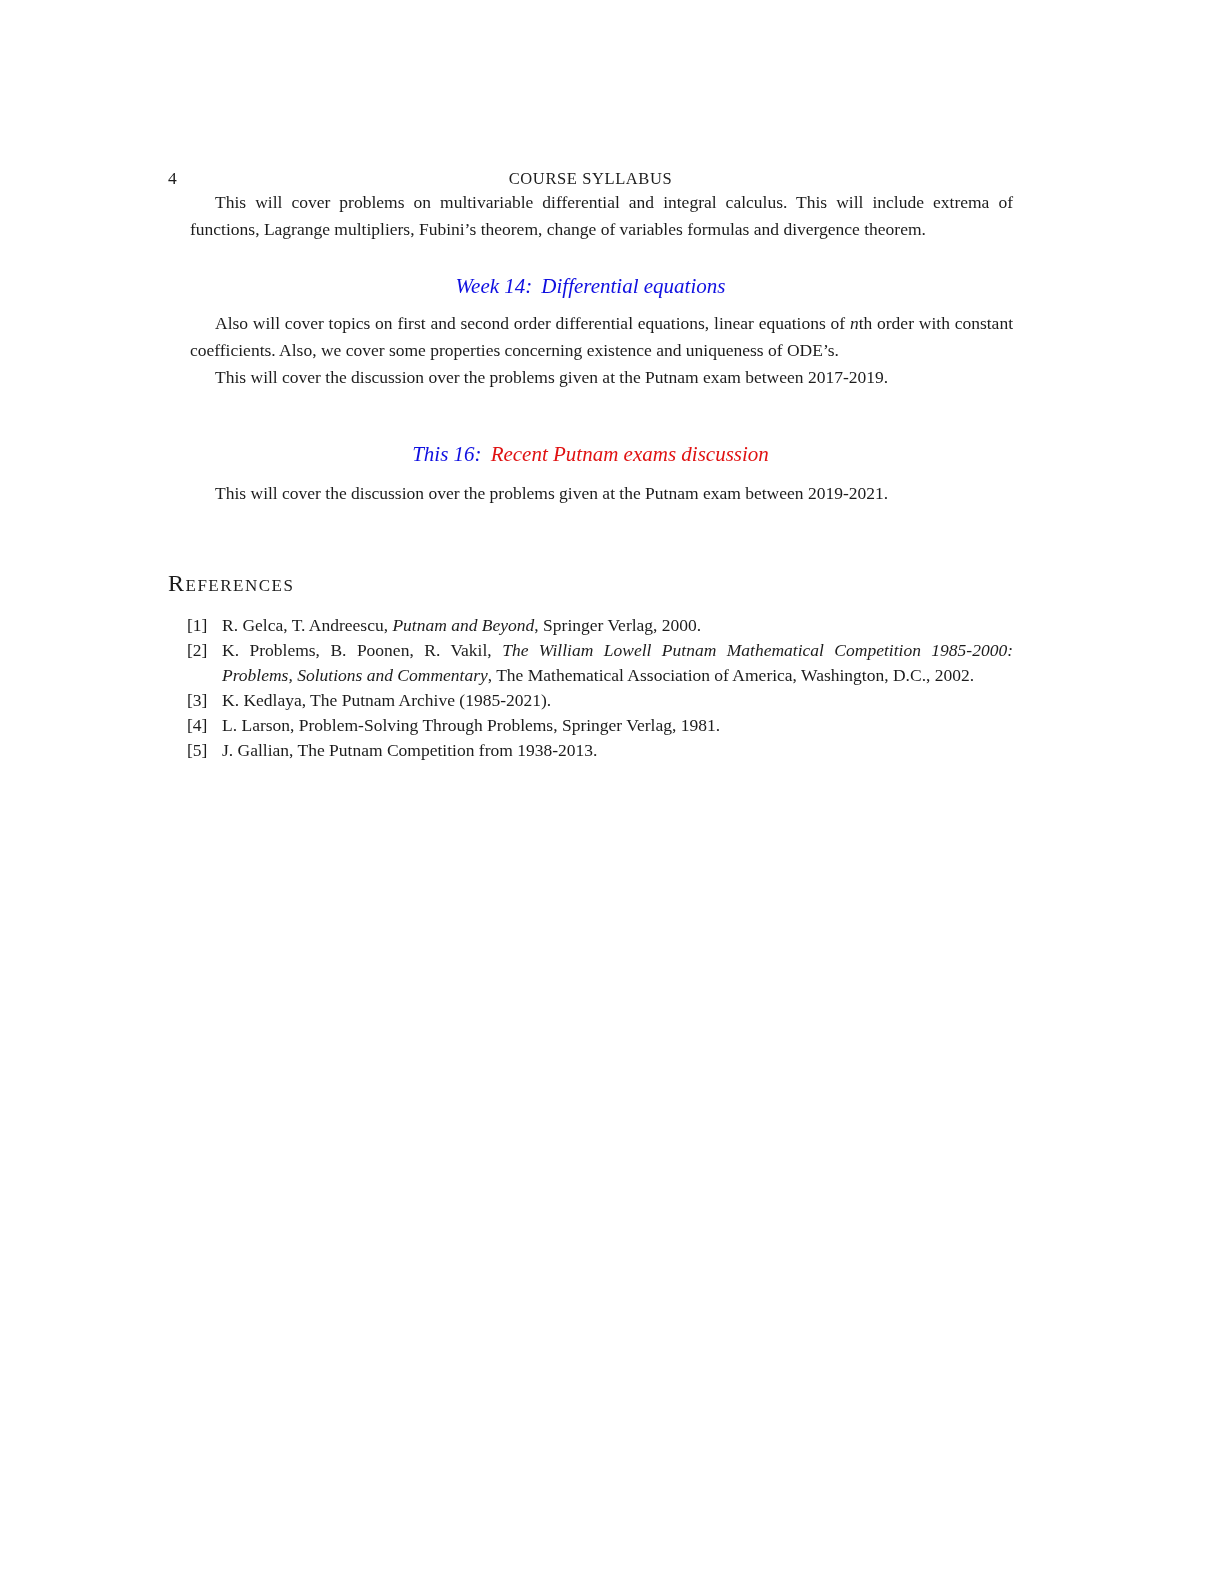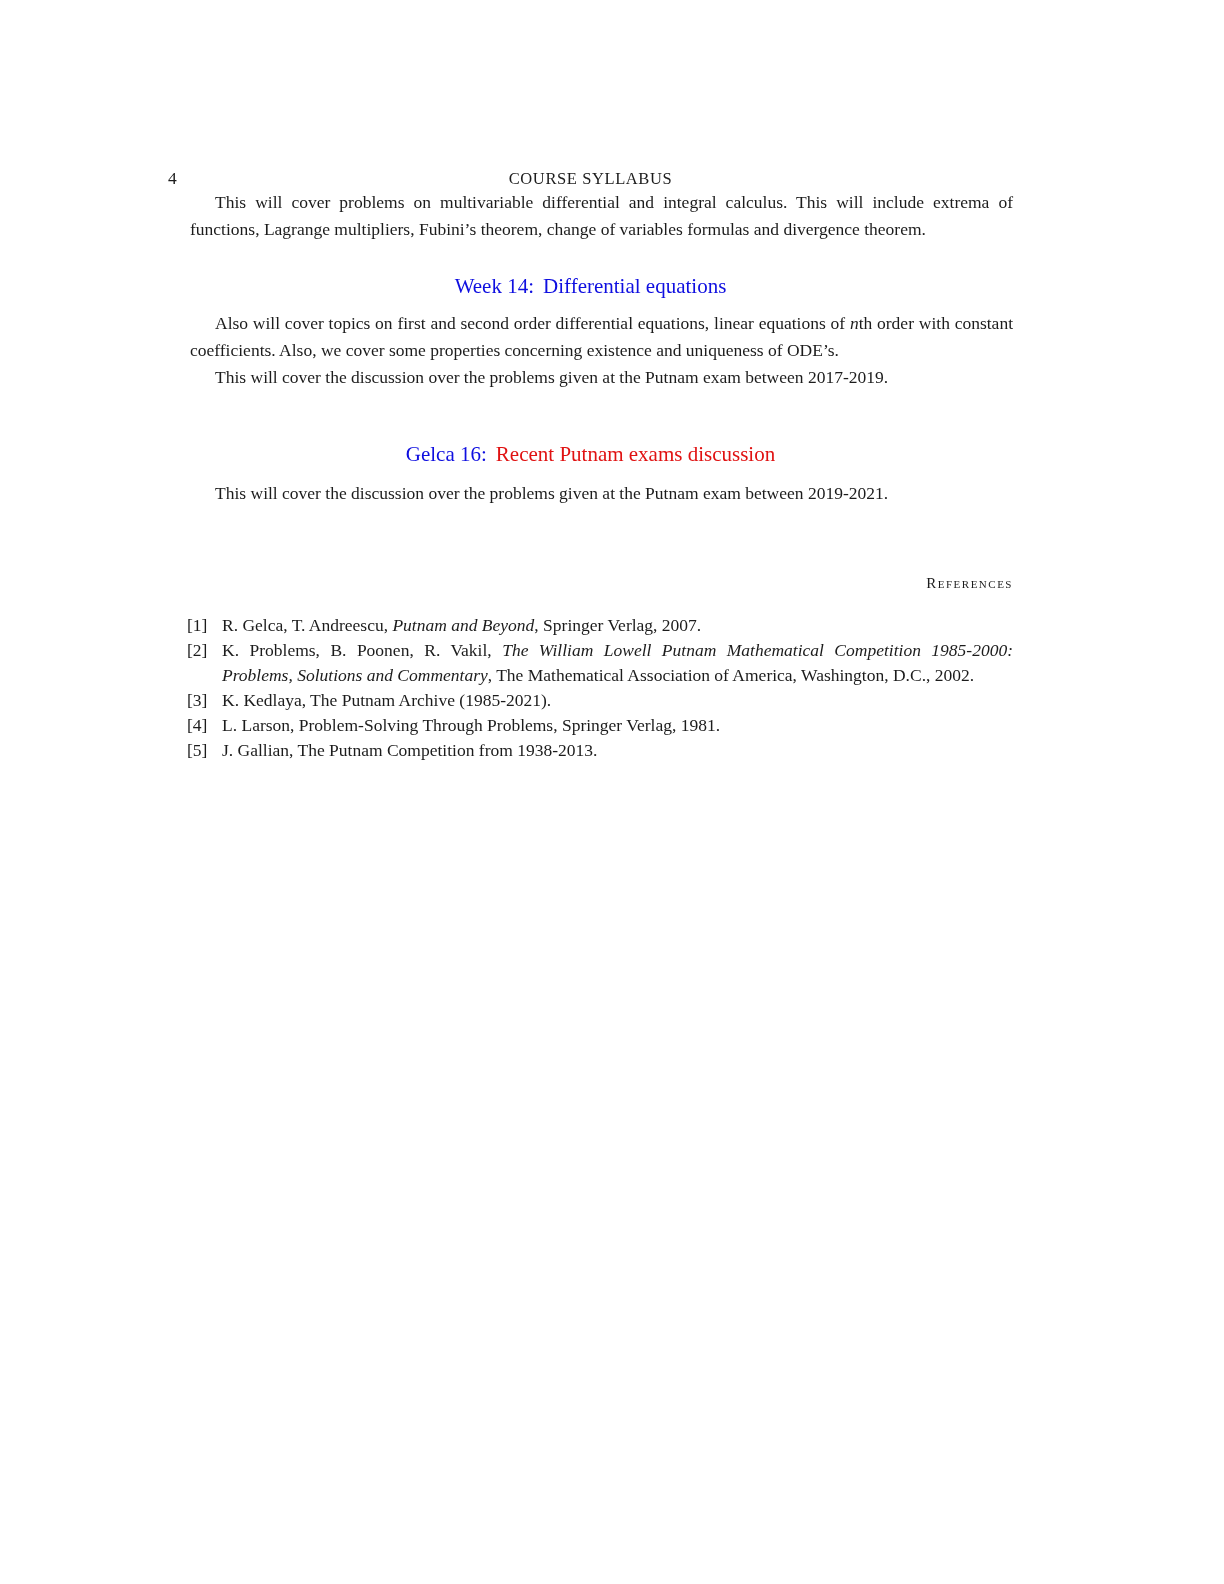--- a/index.html
+++ b/index.html
@@ -46,32 +46,33 @@
     -webkit-hyphens: auto;
   }
   p.indent { text-indent: 25px; margin-left: 22px; }
   .p-first { margin-top: 24px; }
   h2.week-heading {
     margin: 0;
     font-size: 21px;
     font-weight: normal;
     text-align: center;
     line-height: 26px;
+    font-style: italic;
   }
   h2.week14 { margin-top: 30px; margin-bottom: 11px; }
   h2.week15 { margin-top: 25px; margin-bottom: 12px; }
   h2.week16 { margin-top: 50px; margin-bottom: 13px; }
   .h-label { color: var(--blue, #0000ee); margin-right: 0.18em; }
   .h-title-blue { color: var(--blue, #0000ee); }
   .h-title-red { color: var(--red, #ee0000); }
   .math-var { font-style: italic; }
   h3.refs-heading {
     margin: 66px 0 20px 0;
-    text-align: right;
-    font-size: 15px;
+    text-align: left;
+    font-size: 24px;
     font-weight: normal;
     font-variant: small-caps;
     letter-spacing: 1.5px;
     line-height: 20px;
   }
   ul.refs-list {
     list-style: none;
     margin: 0;
     padding: 0;
     font-size: 17.5px;
@@ -108,30 +109,30 @@
       <span class="h-label">Week 14:</span>
       <span class="h-title-blue">Differential equations</span>
     </h2>
 
     <p class="body indent"><span>Also will cover topics on first and second order differential equations, linear equations of </span><span class="math-var">n</span><span>th order with constant coefficients. Also, we cover some properties concerning existence and uniqueness of ODE’s.</span></p>
 
 
     <p class="body indent">This will cover the discussion over the problems given at the Putnam exam between 2017-2019.</p>
 
     <h2 class="week-heading week16">
-      <span class="h-label">Gelca 16:</span>
+      <span class="h-label">This 16:</span>
       <span class="h-title-red">Recent Putnam exams discussion</span>
     </h2>
 
     <p class="body indent">This will cover the discussion over the problems given at the Putnam exam between 2019-2021.</p>
 
     <h3 class="refs-heading">References</h3>
 
     <ul class="refs-list">
-      <li><span class="ref-label">[1]</span><span>R. Gelca, T. Andreescu, </span><span class="ref-italic">Putnam and Beyond</span><span>, Springer Verlag, 2007.</span></li>
+      <li><span class="ref-label">[1]</span><span>R. Gelca, T. Andreescu, </span><span class="ref-italic">Putnam and Beyond</span><span>, Springer Verlag, 2000.</span></li>
       <li><span class="ref-label">[2]</span><span>K. Problems, B. Poonen, R. Vakil, </span><span class="ref-italic">The William Lowell Putnam Mathematical Competition 1985-2000: Problems, Solutions and Commentary</span><span>, The Mathematical Association of America, Washington, D.C., 2002.</span></li>
       <li><span class="ref-label">[3]</span><span>K. Kedlaya, The Putnam Archive (1985-2021).</span></li>
       <li><span class="ref-label">[4]</span><span>L. Larson, Problem-Solving Through Problems, Springer Verlag, 1981.</span></li>
       <li><span class="ref-label">[5]</span><span>J. Gallian, The Putnam Competition from 1938-2013.</span></li>
     </ul>
 
   </div>
 </div>
 
 </body></html>

